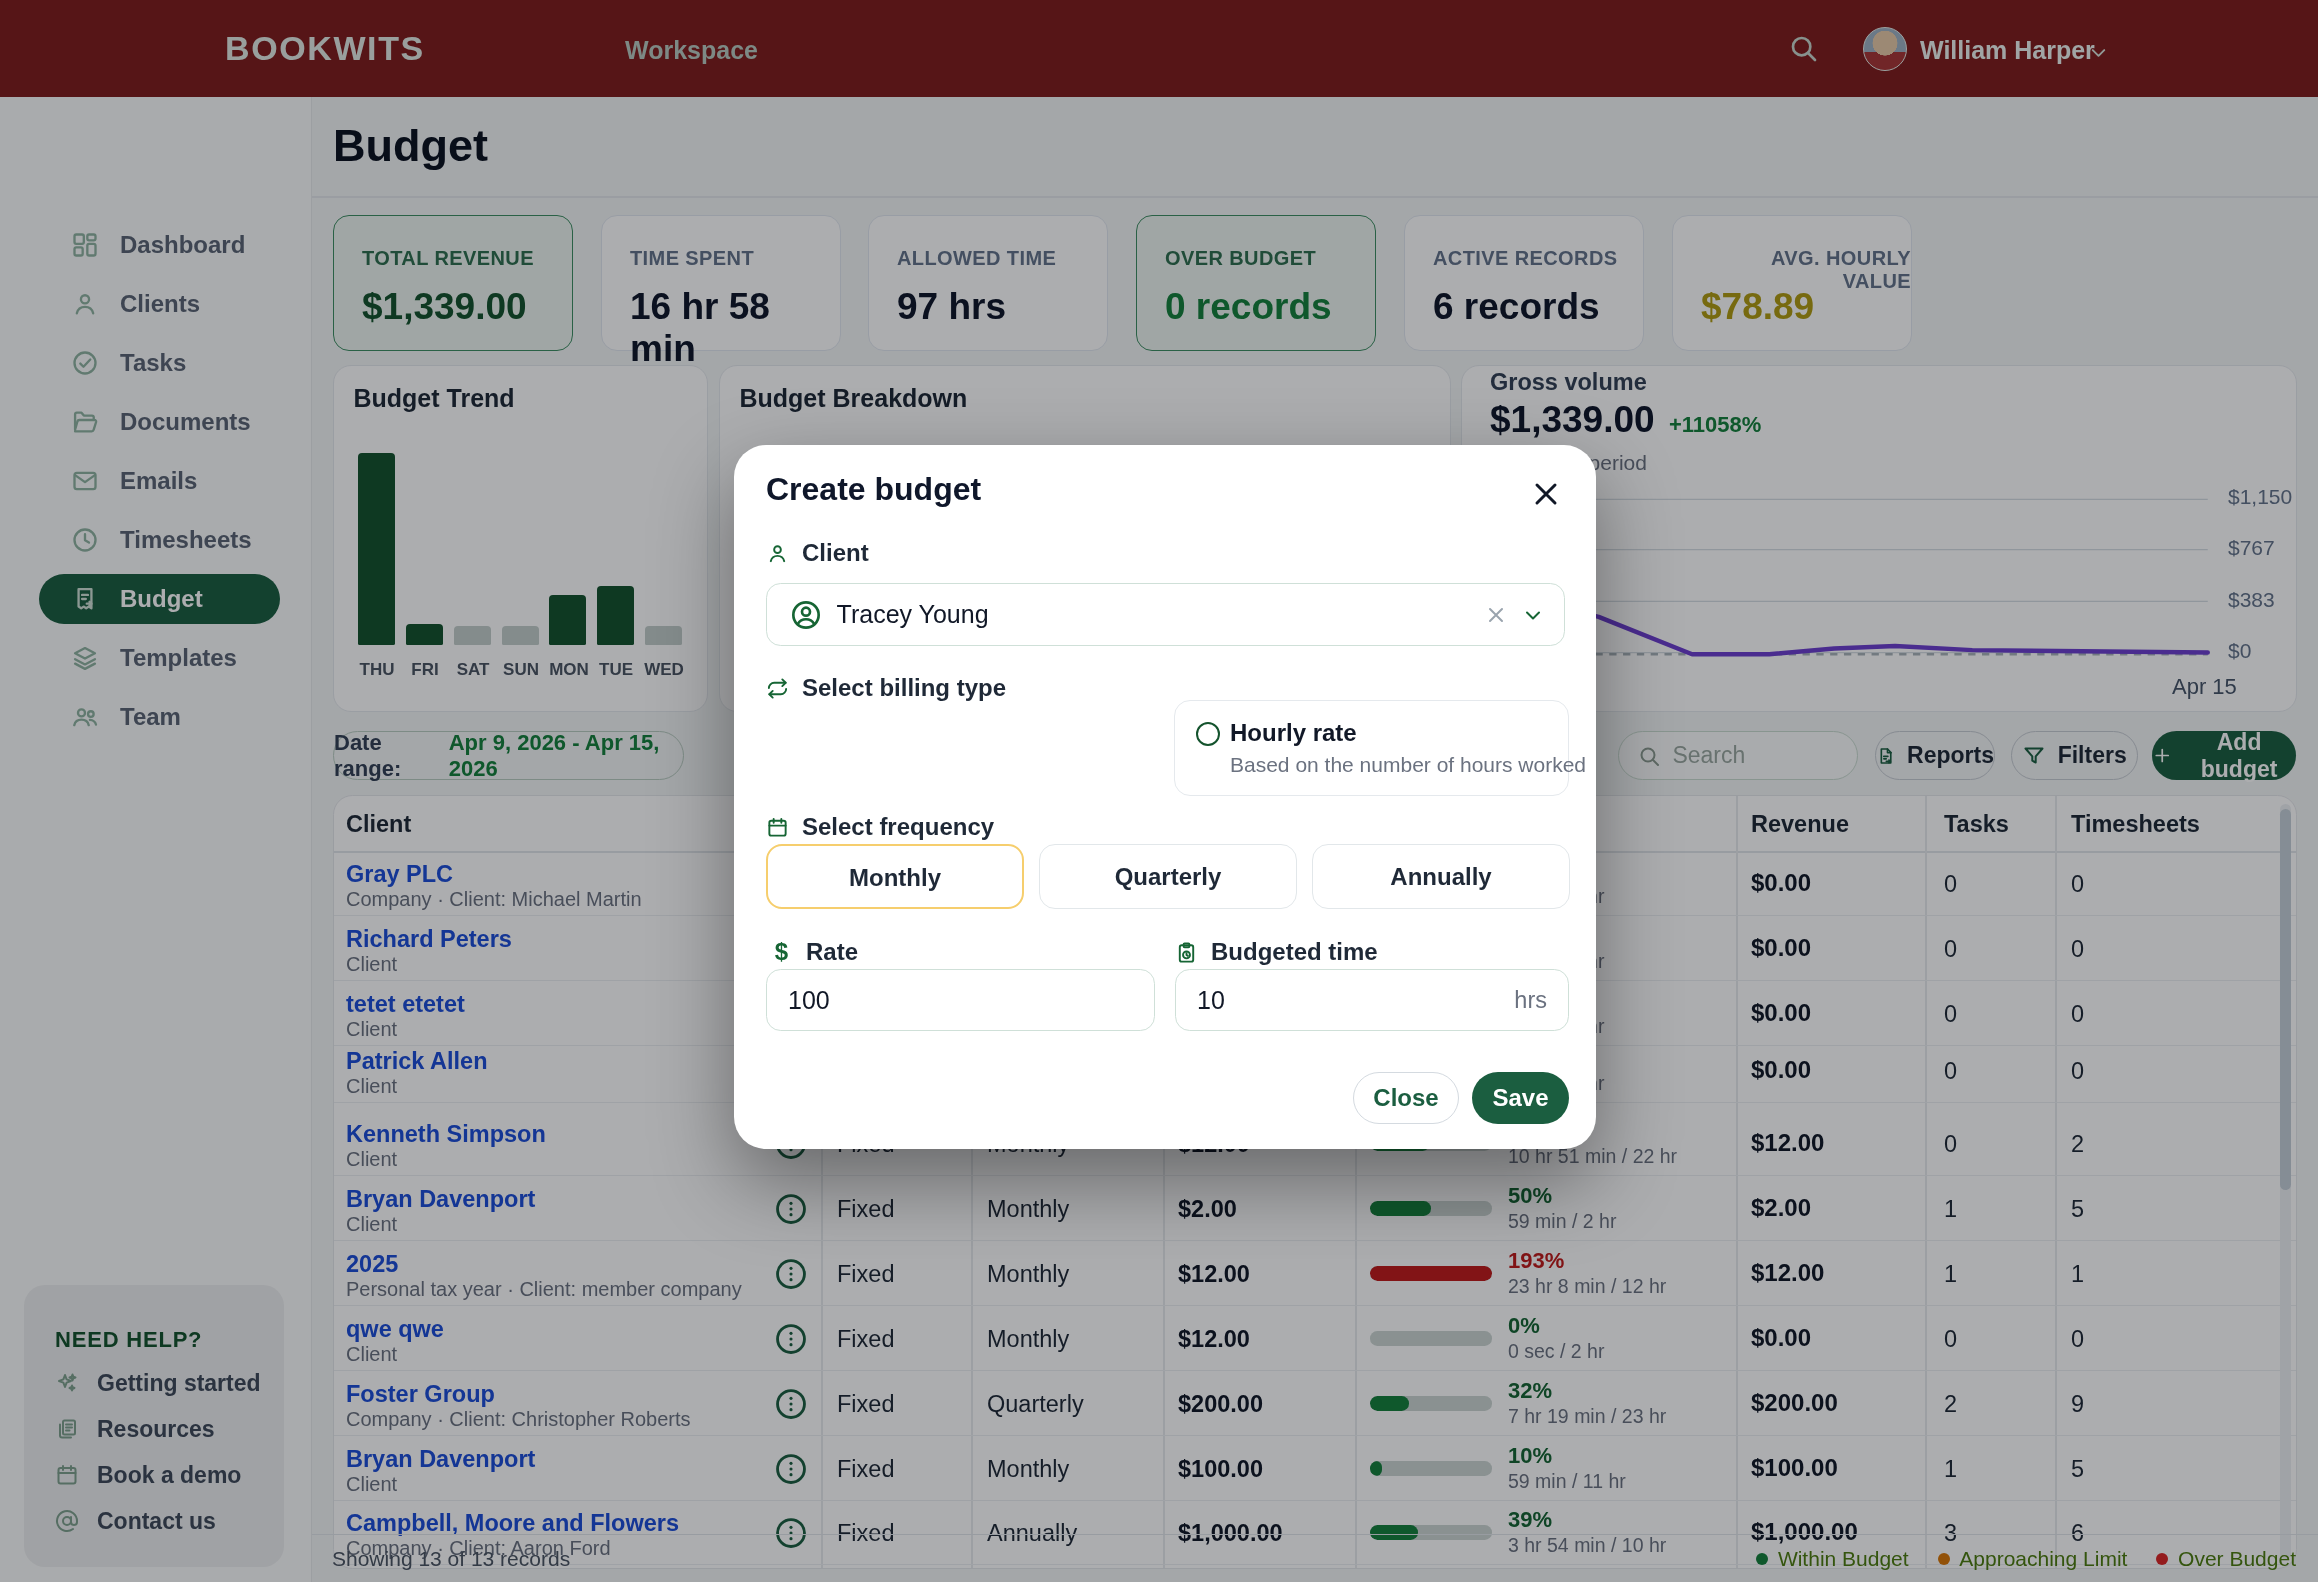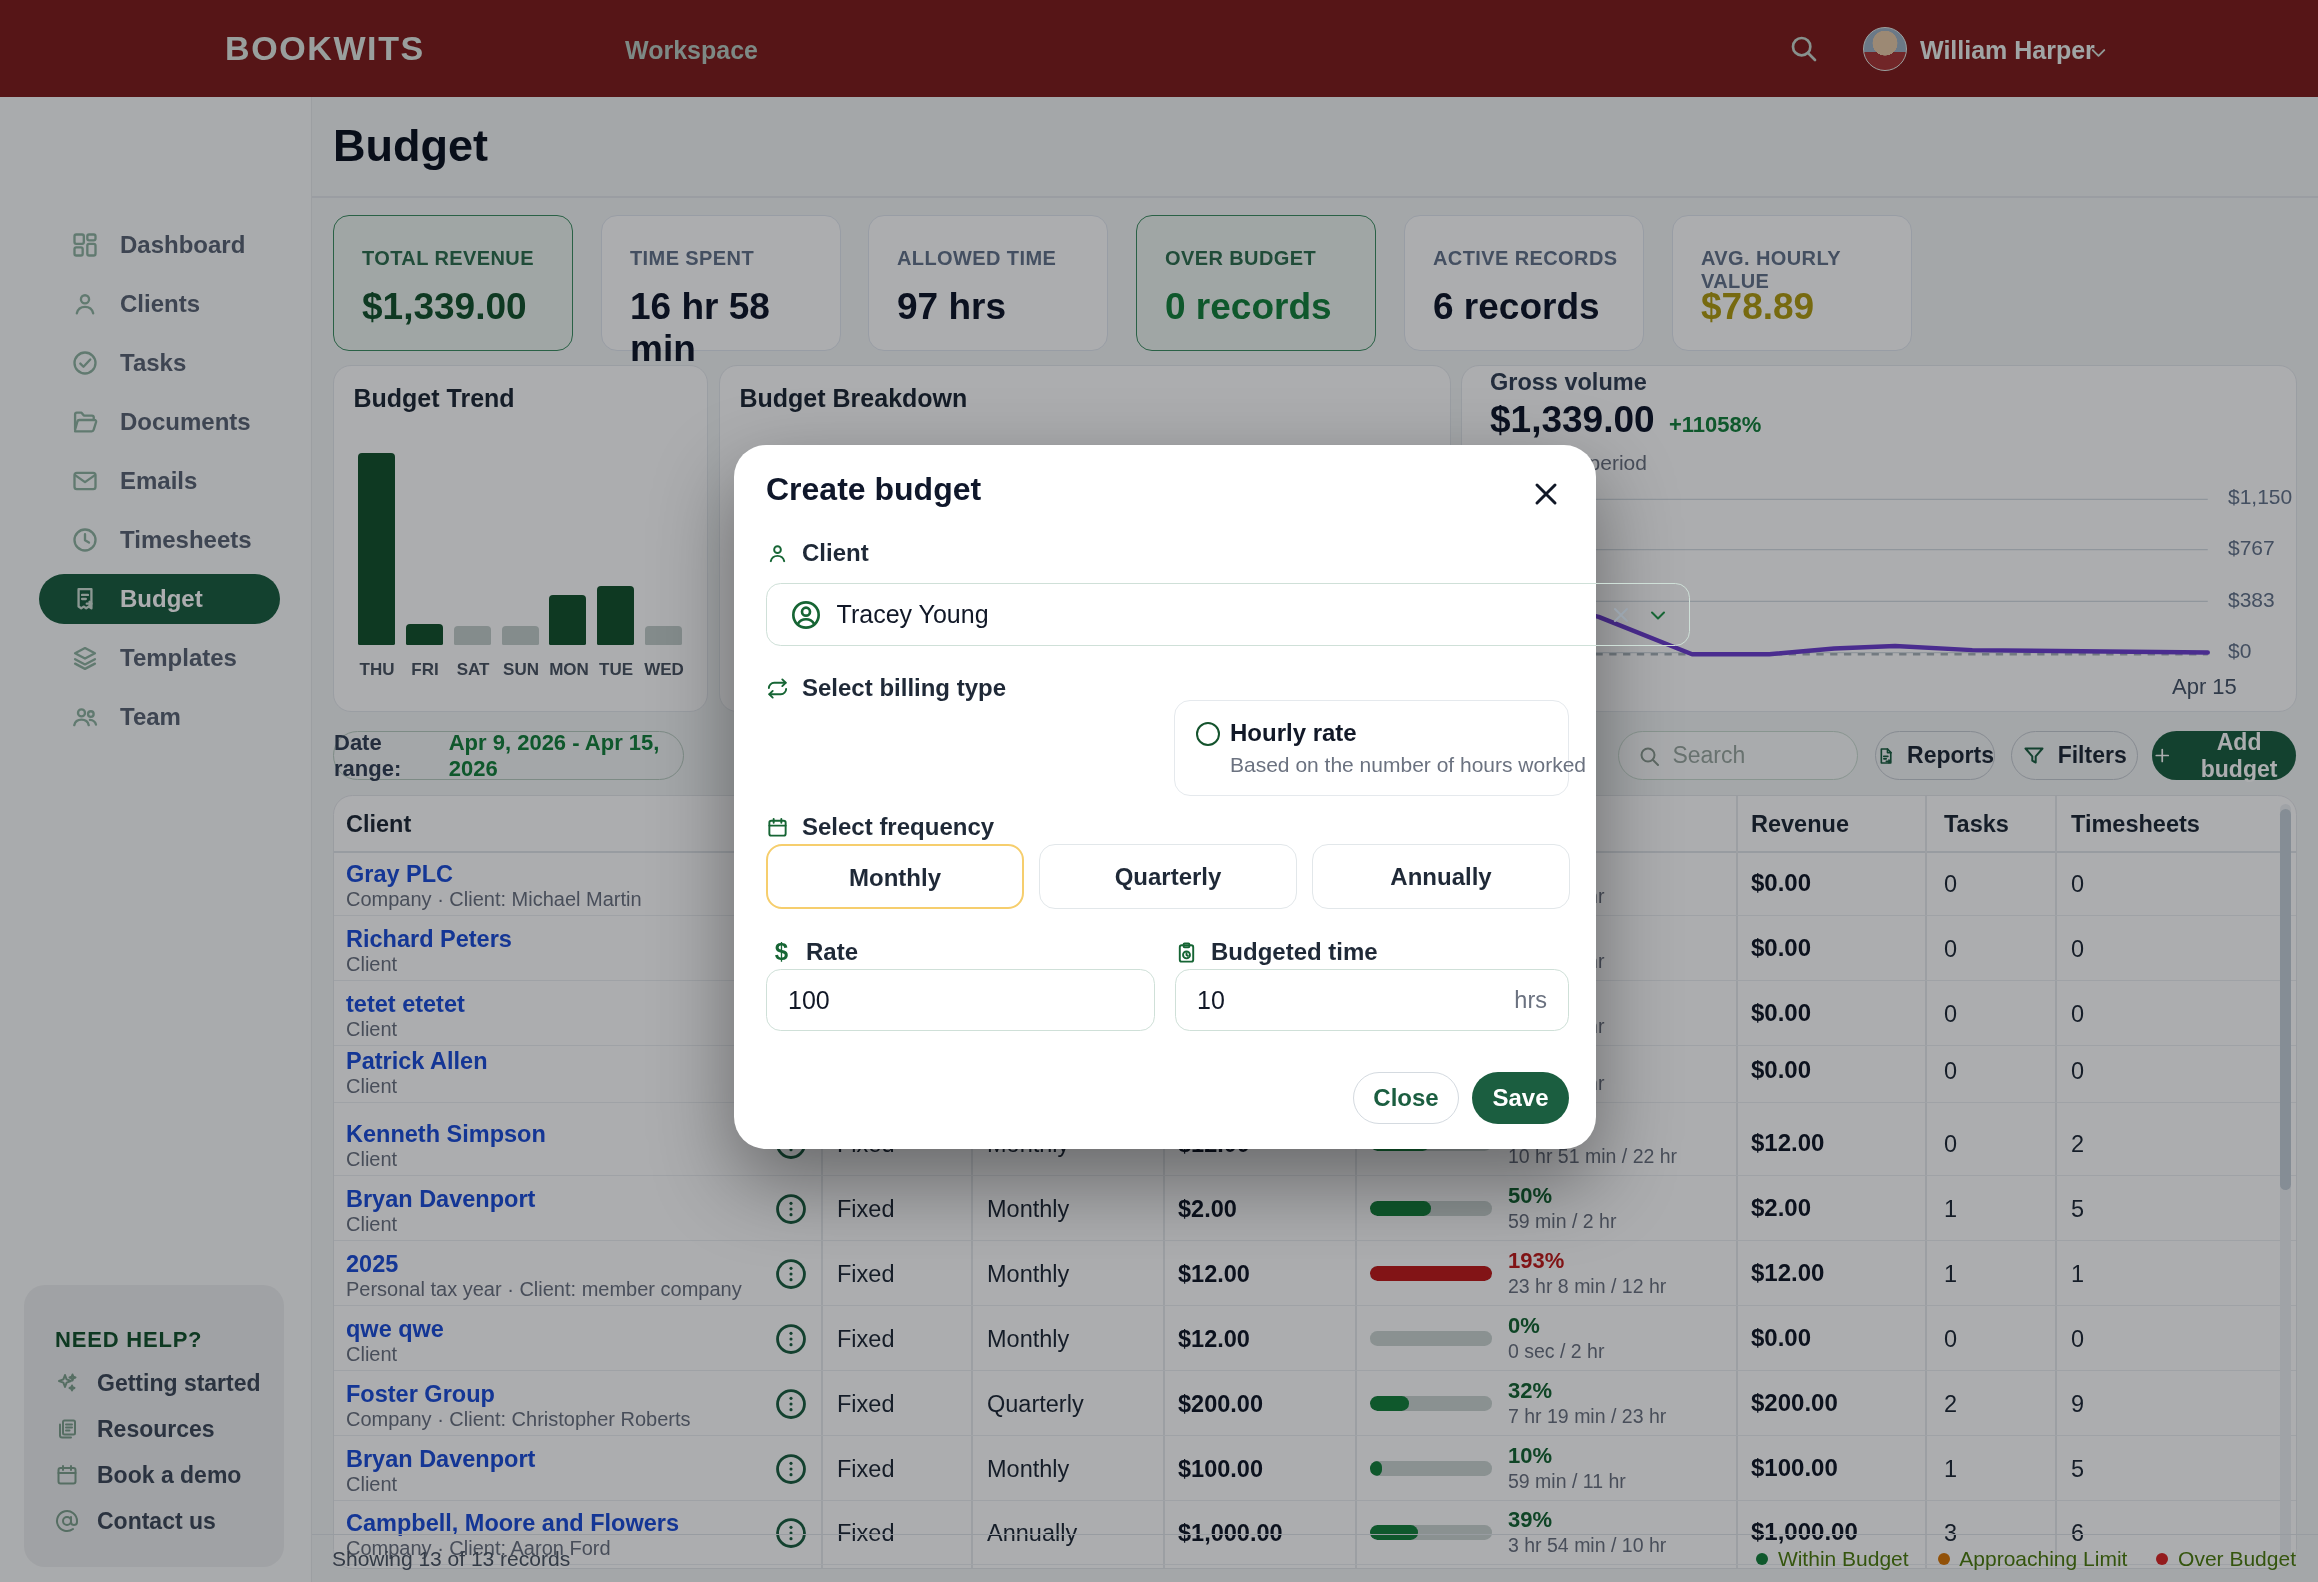--- a/index.html
+++ b/index.html
@@ -111,21 +111,21 @@
 
   
   .overlay { position:absolute; left:0; top:0; width:2319px; height:1583px; background:rgba(2,6,12,0.33); z-index:40; }
   .modal { position:absolute; left:734px; top:445px; width:862px; height:704px; background:#ffffff; border-radius:32px;
            box-shadow:0 32px 81px rgba(0,0,0,0.4); z-index:50; }
   .m-title { position:absolute; left:32px; top:26px; font-size:32px; font-weight:700; color:#0f172a; }
   .m-close { position:absolute; left:794px; top:31px; width:36px; height:36px; color:#111827; cursor:pointer; }
   .m-label { position:absolute; display:flex; align-items:center; gap:13px; font-size:24px; font-weight:600; color:#1f2937; }
   .m-label .ic { width:23px; height:23px; color:#166534; }
   .m-label .dollar { width:23px; font-size:24px; font-weight:800; color:#166534; text-align:center; }
-  .m-select { position:absolute; left:32px; top:138px; width:924px; height:63px; border:1.6px solid #cfe0d8; border-radius:14.6px; display:flex; align-items:center; cursor:pointer; }
+  .m-select { position:absolute; left:32px; top:138px; width:799px; height:63px; border:1.6px solid #cfe0d8; border-radius:14.6px; display:flex; align-items:center; cursor:pointer; }
   .m-select .ic-av { width:32px; height:32px; margin-left:23px; color:#166534; flex:0 0 auto; }
   .m-select .val { margin-left:14.6px; font-size:25px; color:#111827; }
   .m-select .clear { margin-left:auto; width:24px; height:24px; color:#9aa4ae; cursor:pointer; }
   .m-select .chev { width:24px; height:24px; margin:0 19.5px 0 13px; color:#166534; }
   .bill-card { position:absolute; top:255px; width:395px; height:96px; background:#fff; border-radius:16px; cursor:pointer; }
   .bill-card.sel { border:2.4px solid #f6ce6d; box-shadow:0 1.6px 8px rgba(246,206,109,0.25); }
   .bill-card.unsel { border:1.6px solid #e5e9ed; }
   .radio { position:absolute; left:21px; top:21px; width:24px; height:24px; border:2.4px solid #14532d; border-radius:50%; }
   .radio.on { background:#14532d; box-shadow:inset 0 0 0 4px #ffffff; }
   .bill-title { position:absolute; left:55px; top:18px; font-size:24px; font-weight:600; color:#111827; }
@@ -316,21 +316,21 @@
         <div class="s-value">97 hrs</div>
       </div>
       <div class="stat-card green-text" style="left: 1136px;">
         <div class="s-label">OVER BUDGET</div>
         <div class="s-value">0 records</div>
       </div>
       <div class="stat-card default" style="left: 1404px;">
         <div class="s-label">ACTIVE RECORDS</div>
         <div class="s-value">6 records</div>
       </div>
-      <div class="stat-card gold" style="left: 1672px;">
+      <div class="stat-card gold" style="left: 1672px; text-align: right;">
         <div class="s-label">AVG. HOURLY VALUE</div>
         <div class="s-value">$78.89</div>
       </div>
     </div>
 
   <div class="chart-card" style="left:333px; width:375px;">
     <div class="card-title" style="left:19.5px; top:18px;">Budget Trend</div>
   </div>
   <div class="abs" id="trend-bars" style="left:353px; top:438px; width:341px; height:207px;">
       <div class="trend-bar" style="left: 4.9px; height: 192px; background: rgb(20, 83, 45);"></div>

